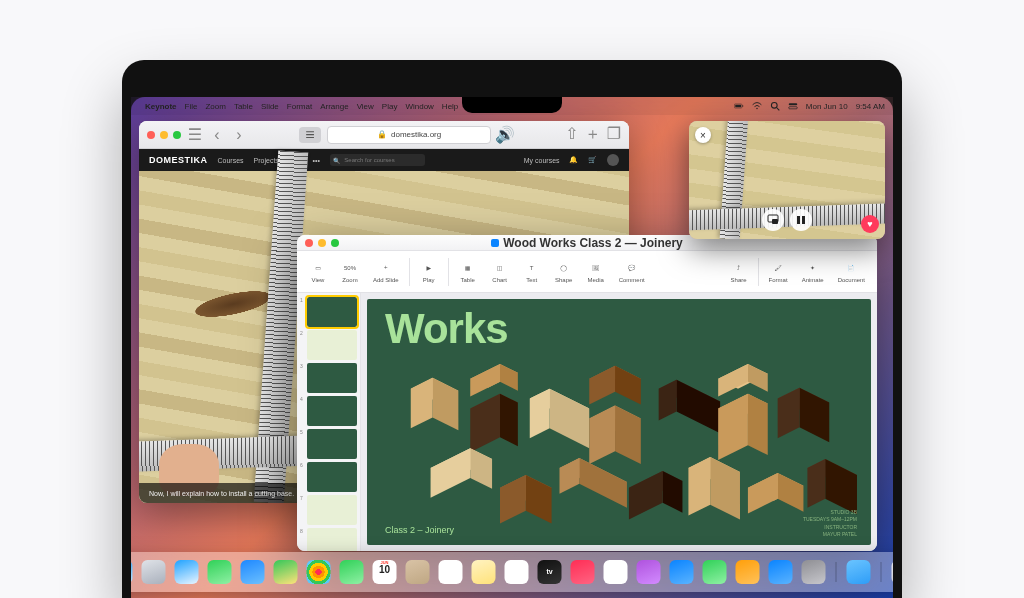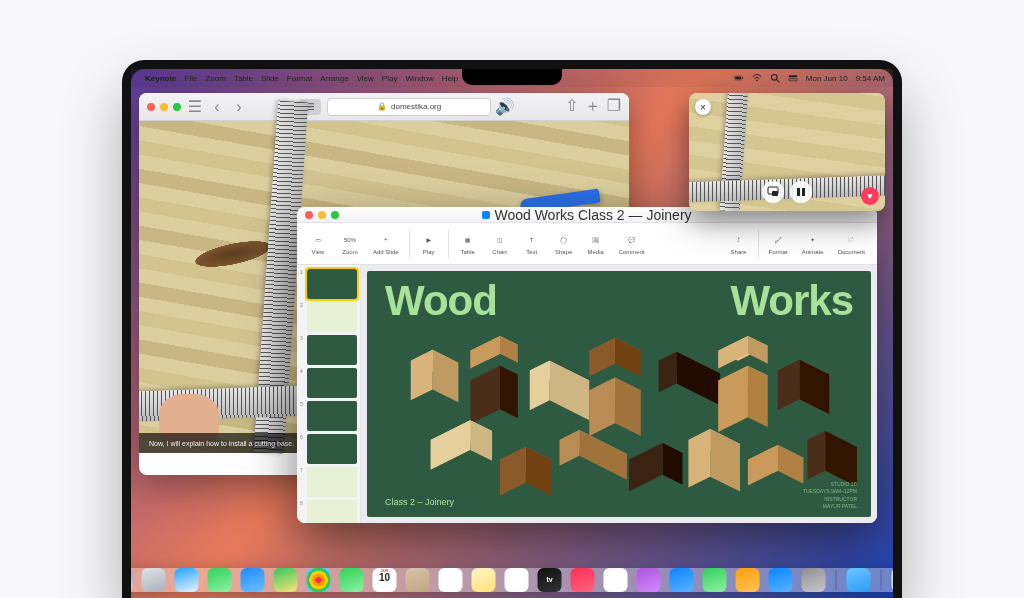--- a/index.html
+++ b/index.html
@@ -1,19 +1,19 @@
 <!DOCTYPE html>
 <html><head>
 <meta charset="utf-8">
 <style>
   * { margin:0; padding:0; box-sizing:border-box; font-family:-apple-system,"SF Pro Text","Helvetica Neue",Arial,sans-serif; }
   body { width:1024px; height:598px; background:#f8f8fa; overflow:hidden; position:relative; }
 
   .laptop { position:absolute; left:122px; top:60px; width:780px; height:538px; border-radius:22px 22px 0 0; background:#111; overflow:hidden; box-shadow:0 30px 60px rgba(0,0,0,.3); }
-  .screen { position:absolute; inset:9px 9px 0 9px; border-radius:14px 14px 0 0; background:linear-gradient(135deg,#5b3c9b 0%,#e6795a 45%,#1b43b6 100%); overflow:hidden; }
+  .screen { position:absolute; inset:9px 9px 0 9px; border-radius:14px 14px 0 0; background:linear-gradient(135deg,#5b3c9b 0%,#e6795a 45%,#1b43b6 100%); overflow:hidden;margin-top:28px; }
   .notch { position:absolute; left:50%; top:0; transform:translateX(-50%); width:100px; height:16px; background:#000; border-radius:0 0 10px 10px; z-index:900; }
 
   
   .menubar { position:absolute; top:0; left:0; right:0; height:18px; background:rgba(0,0,0,.05); display:flex; align-items:center; font-size:8px; color:#222; padding:0 8px; z-index:300; backdrop-filter:blur(20px); }
   .apple-logo { font-size:10px; margin-right:6px; }
   .menubar .menus { display:flex; gap:8px; }
   .menubar .menus span:first-child { font-weight:600; }
   .menubar .right { margin-left:auto; display:flex; align-items:flex-end; gap:8px; }
   .menubar .right svg { width:10px; height:10px; }
 
@@ -46,21 +46,21 @@
   .pip .plank{background:repeating-linear-gradient(8deg,#ded0a0 0 14px,#d4c690 14px 28px);}
   .pip .ruler-v{left:18%;width:20px}
   .pip .ruler-h{bottom:10%;height:20px}
   .pip-close { position:absolute; left:6px; top:6px; width:16px; height:16px; background:#fff; border-radius:50%; display:flex; align-items:center; justify-content:center; font-size:10px; color:#333; box-shadow:0 1px 3px rgba(0,0,0,.3);}
   .pip-ctrl { position:absolute; left:50%; bottom:8px; transform:translateX(-50%); display:flex; gap:6px;}
   .pip-btn { width:22px; height:22px; border-radius:50%; background:rgba(255,255,255,.9); display:flex; align-items:center; justify-content:center; }
   .pip-heart { position:absolute; right:6px; bottom:6px; width:18px; height:18px; border-radius:50%; background:#ff3b5c; color:#fff; display:flex; align-items:center; justify-content:center; font-size:9px;}
 
   
   .keynote { position:absolute; left:166px; top:138px; width:580px; height:316px; background:#fff; border-radius:8px; box-shadow:0 18px 50px rgba(0,0,0,.5); z-index:200; overflow:hidden; display:flex; flex-direction:column;}
-  .k-title { height:16px; display:flex; align-items:center; justify-content:center; font-size:14px; color:#333; background:linear-gradient(#fdfdfd,#f2f2f4); border-bottom:1px solid #e2e2e6; position:relative;}
+  .k-title { height:16px; display:flex; align-items:center; justify-content:center; font-size:12px; color:#333; background:linear-gradient(#fdfdfd,#f2f2f4); border-bottom:1px solid #e2e2e6; position:relative;font-weight:bold;}
   .k-title .tl { position:absolute; left:8px; }
   .k-title .iconk { width:8px; height:8px; background:#0a84ff; border-radius:2px; margin-right:4px;}
   .k-toolbar { height:42px; display:flex; align-items:center; padding:0 6px; gap:2px; border-bottom:1px solid #e2e2e6; font-size:6px; color:#555;}
   .tb { flex:0 0 auto; display:flex; flex-direction:column; align-items:center; gap:2px; padding:0 6px;}
   .tb .ic{ width:18px; height:14px; display:flex; align-items:center; justify-content:center;}
   .tb-sep{width:1px;height:28px;background:#e2e2e6;margin:0 2px;}
   .tb-flex{flex:1}
   .k-body{flex:1;display:flex;min-height:0;}
   .navigator{width:64px;background:#f4f4f6;overflow:hidden;padding:4px 3px;display:flex;flex-direction:column;gap:3px;border-right:1px solid #e4e4e8;}
   .thumb{display:flex;gap:2px;align-items:flex-start;}
@@ -70,21 +70,21 @@
   .thumb .sl.a{background:linear-gradient(#2e5a42,#2e5a42);}
   .thumb .sl.light{background:#e8f0d6;}
   .canvas{flex:1;position:relative;background:#ececf0;display:flex;align-items:center;justify-content:center;padding:6px;}
   .slide{width:100%;height:100%;background:#2e5a42;border-radius:2px;position:relative;overflow:hidden;}
   .slide-title{position:absolute;left:0;right:0;top:6px;display:flex;justify-content:space-between;padding:0 18px;font-family:"SF Pro Display",-apple-system,sans-serif;font-weight:700;font-size:42px;color:#a8e29a;letter-spacing:-1px;}
   .slide-footer{position:absolute;left:18px;bottom:10px;font-size:9px;color:#a8e29a;font-weight:500;}
   .slide-meta{position:absolute;right:14px;bottom:8px;font-size:5px;color:#86b27e;text-align:right;line-height:1.3;}
   .blocks{position:absolute;inset:50px 14px 30px;}
 
   
-  .dock{position:absolute;left:50%;bottom:6px;transform:translateX(-50%);display:flex;gap:9px;padding:0 6px;background:rgba(255,255,255,.35);backdrop-filter:blur(30px);border-radius:12px;box-shadow:0 5px 20px rgba(0,0,0,.3);z-index:400;}
+  .dock{position:absolute;left:50%;bottom:6px;transform:translateX(-50%);display:flex;gap:9px;padding:8px 6px;background:rgba(255,255,255,.35);backdrop-filter:blur(30px);border-radius:12px;box-shadow:0 5px 20px rgba(0,0,0,.3);z-index:400;}
   .dock .app{width:24px;height:24px;border-radius:6px;}
   .dock .sep{width:1px;height:20px;background:rgba(0,0,0,.25);align-self:center;margin:0 1px;}
 </style>
 </head>
 <body>
 
 <div class="laptop">
   <div class="screen">
     <div class="notch"></div>
 
@@ -143,20 +143,36 @@
           <span>domestika.org</span>
         </div>
         <span class="nav-btn" style="color:#0a84ff">🔊</span>
         <span style="flex:0 0 40px"></span>
         <div class="safari-icons">
           <span>⇧</span>
           <span>＋</span>
           <span>❐</span>
         </div>
       </div>
+      <div class="domestika">
+        <span class="logo">DOMESTIKA</span>
+        <span>Courses</span>
+        <span>Projects</span>
+        <span>Plus</span>
+        <span>•••</span>
+        <div class="d-search">
+          <span>🔍</span>
+          <span>Search for courses</span>
+        </div>
+        <span class="spacer"></span>
+        <span>My courses</span>
+        <span>🔔</span>
+        <span>🛒</span>
+        <span style="width:12px;height:12px;border-radius:50%;background:#555"></span>
+      </div>
       <div class="video">
         <div class="plank"></div>
         <div class="knot"></div>
         <div class="ruler-v"></div>
         <div class="ruler-h"></div>
         <div class="marker"></div>
         <div class="finger"></div>
         <div class="caption">Now, I will explain how to install a cutting base.</div>
       </div>
     </div>
@@ -286,21 +302,20 @@
               <div class="sl light"></div>
             </div>
             <div class="thumb">
               <span class="n">8</span>
               <div class="sl light"></div>
             </div>
           </div>
         <div class="canvas">
           <div class="slide">
             <div class="slide-title">
-              <span>Wood</span>
               <span>Works</span>
             </div>
             <svg class="blocks" viewBox="0 0 480 180" preserveAspectRatio="xMidYMid meet">
                 <path d="M30,40 l22,-11 l26,13 l-22,11 Z" fill="#e8c389"></path>
                 <path d="M52,29 l26,13 l0,40 l-26,-13 Z" fill="#c09b61"></path>
                 <path d="M30,40 l0,40 l22,-11 l0,-40 Z" fill="#d9b47a"></path>
                 <path d="M90,30 l30,-15 l18,9 l-30,15 Z" fill="#d8a96a"></path>
                 <path d="M120,15 l18,9 l0,18 l-18,-9 Z" fill="#b08142"></path>
                 <path d="M90,30 l0,18 l30,-15 l0,-18 Z" fill="#c99a5b"></path>
                 <path d="M90,60 l30,-15 l18,9 l-30,15 Z" fill="#593d29"></path>

